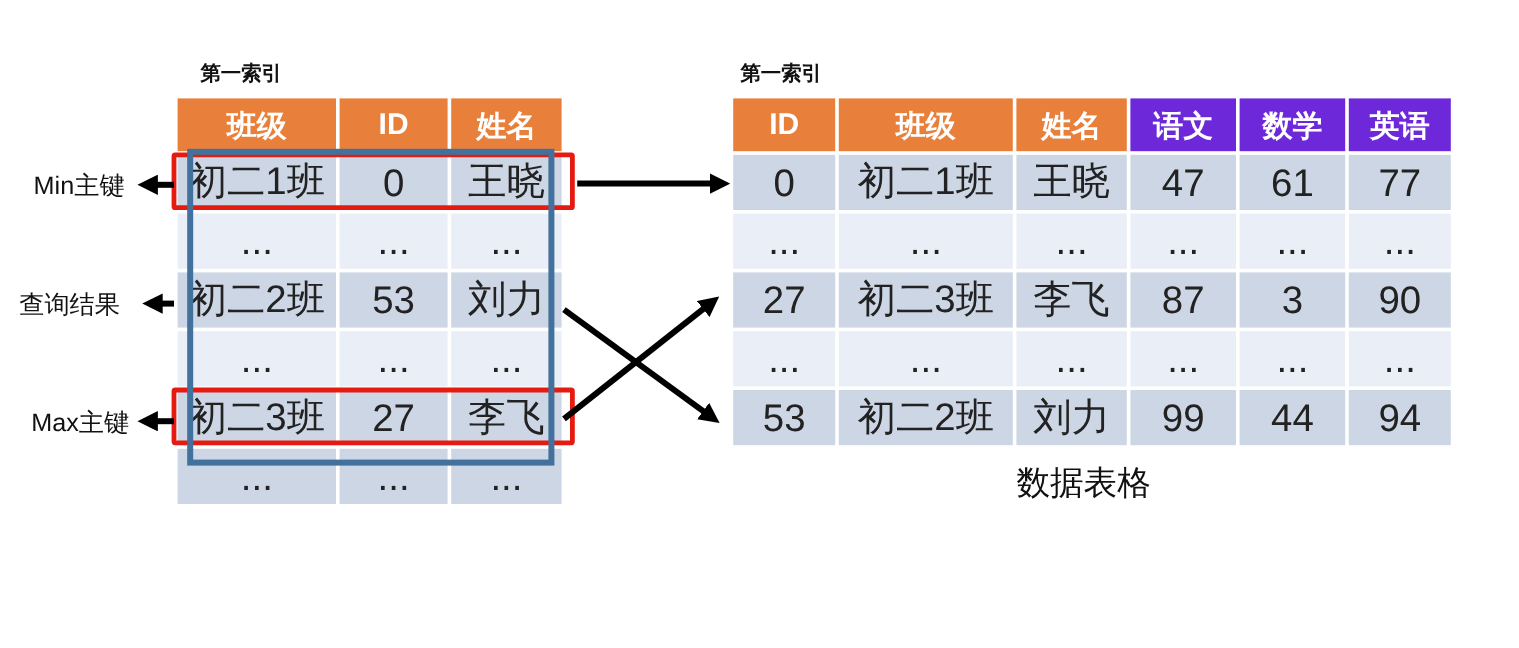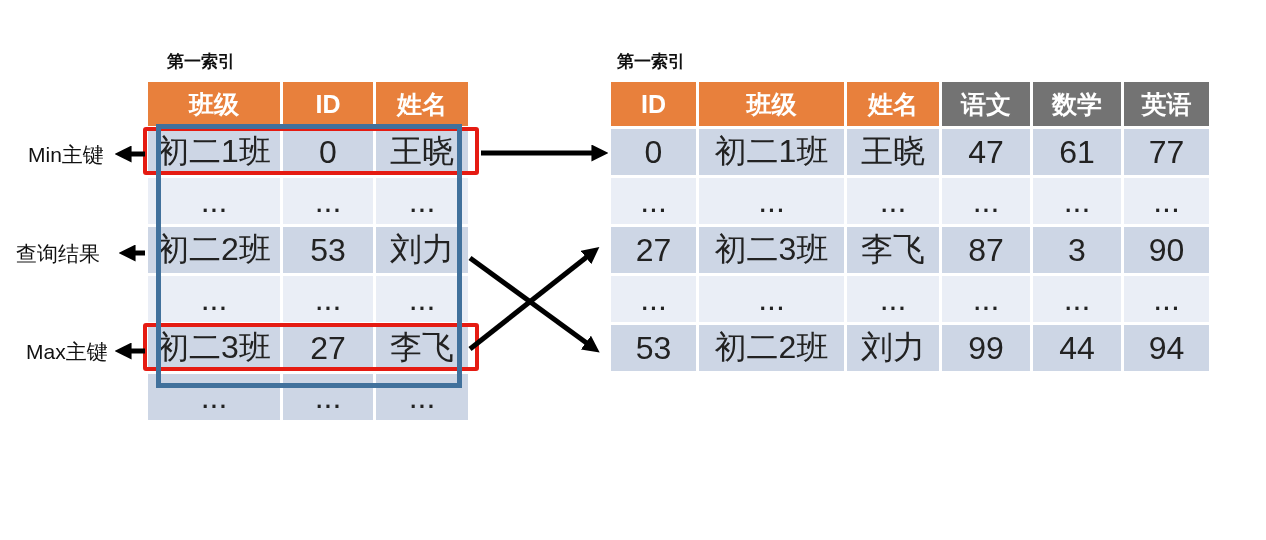--- a/index.html
+++ b/index.html
@@ -13,21 +13,21 @@
   }
   table.tbl th{
     height:44px;text-align:center;vertical-align:middle;
     font-size:25px;font-weight:bold;color:#ffffff;padding:0;
   }
   table.tbl td{
     height:46px;text-align:center;vertical-align:middle;
     font-size:32px;font-weight:400;color:#222;padding:0;
   }
   th.oh{background:#E8803C;}           
-  th.bh{background:#737373;margin-left:16px;}           
+  th.bh{background:#6d28d9;margin-left:16px;}           
   tr.dark td{background:#CDD6E5;}
   tr.light td{background:#EAEEF6;}
   tr.white td{background:#FAFBFD;}
   #left-table{left:145px;top:79px;width:326px;}
   #right-table{left:608px;top:79px;width:604px;}
   
   .cap-top{position:absolute;font-size:17px;font-weight:bold;color:#111;}
   .cap-bottom{position:absolute;font-size:28px;color:#111;text-align:center;width:180px;}
   .ann{position:absolute;font-size:21px;color:#111;white-space:nowrap;}
   
@@ -159,20 +159,21 @@
       <td>44</td>
       <td>94</td>
     </tr>
   </tbody>
     </table>
 
   <div class="redbox" id="redbox-min"></div>
   <div class="redbox" id="redbox-max"></div>
   <div id="bluebox"></div>
 
+  <div class="cap-bottom" style="left:813px;top:384px;">数据表格</div>
 
   <svg id="arrows" viewBox="0 0 1266 540">
     <defs>
       <marker id="ah" viewBox="0 0 10 10" refX="1.5" refY="5" markerWidth="3.4" markerHeight="3.4" orient="auto">
         <path d="M0,0 L10,5 L0,10 z" fill="#000"></path>
       </marker>
     </defs>
     <line x1="145" y1="154" x2="129" y2="154" stroke="#000" stroke-width="5" marker-end="url(#ah)"></line>
     <line x1="145" y1="253" x2="133" y2="253" stroke="#000" stroke-width="5" marker-end="url(#ah)"></line>
     <line x1="145" y1="351" x2="129" y2="351" stroke="#000" stroke-width="5" marker-end="url(#ah)"></line>

